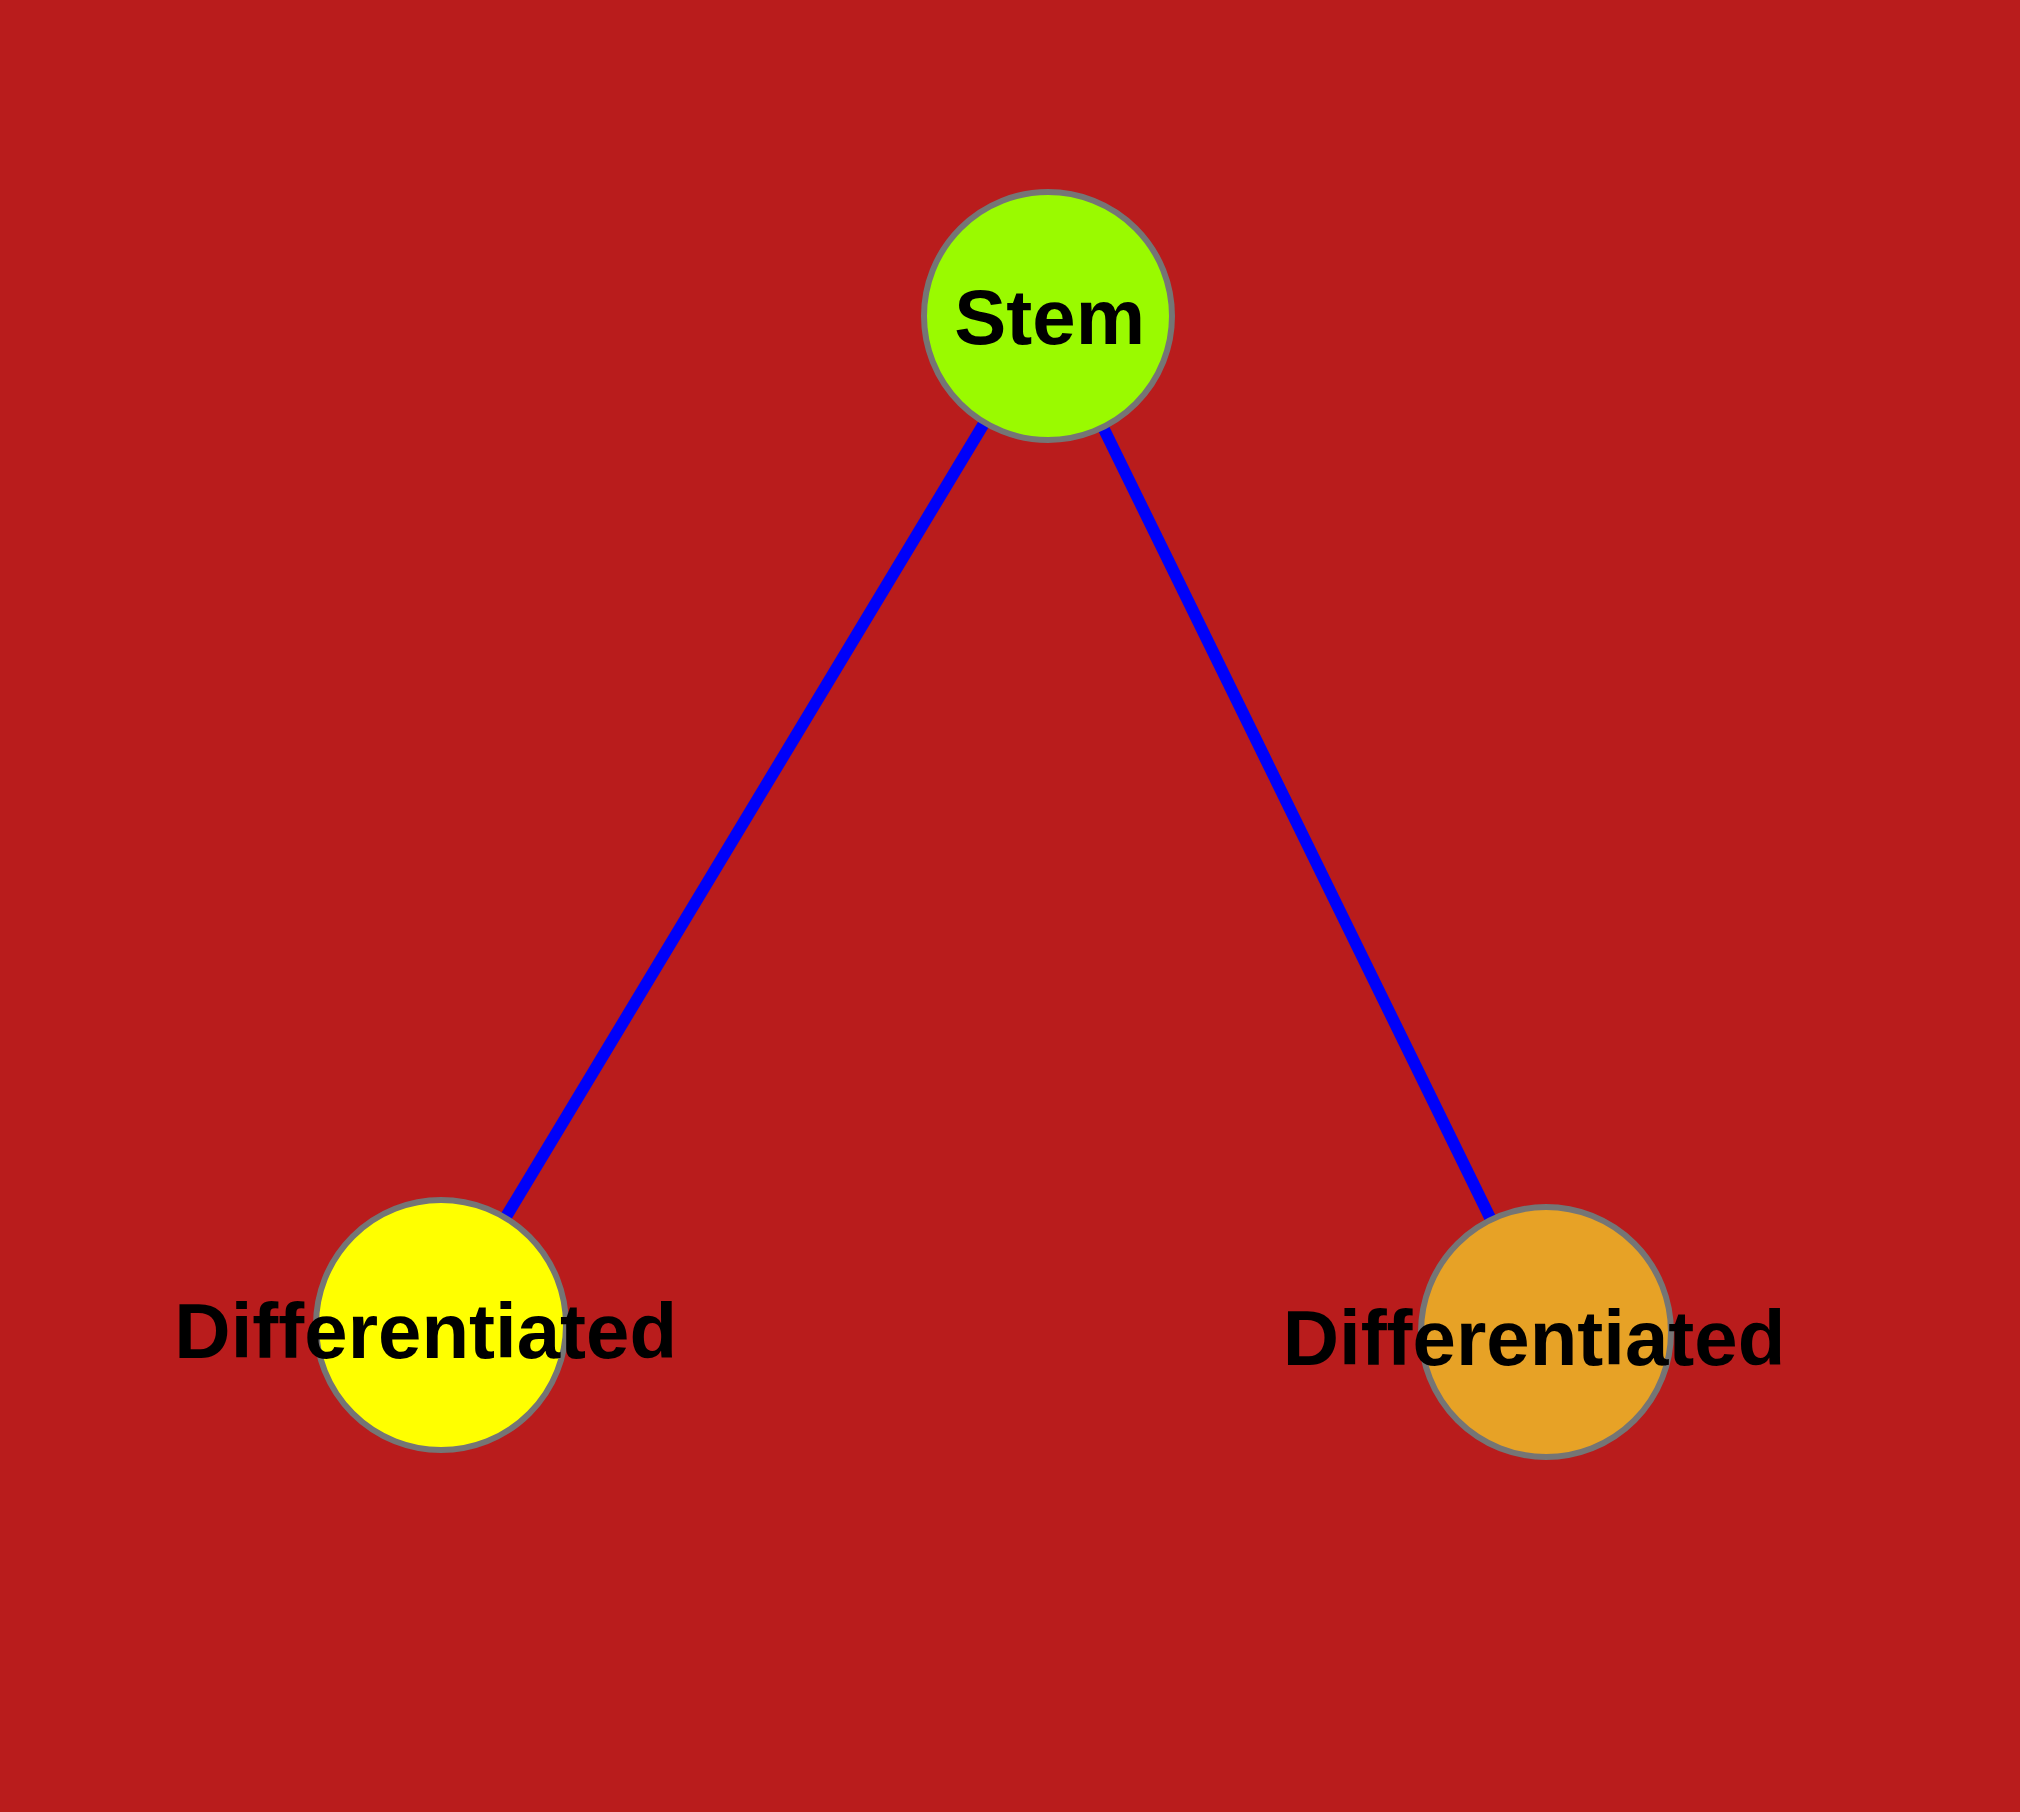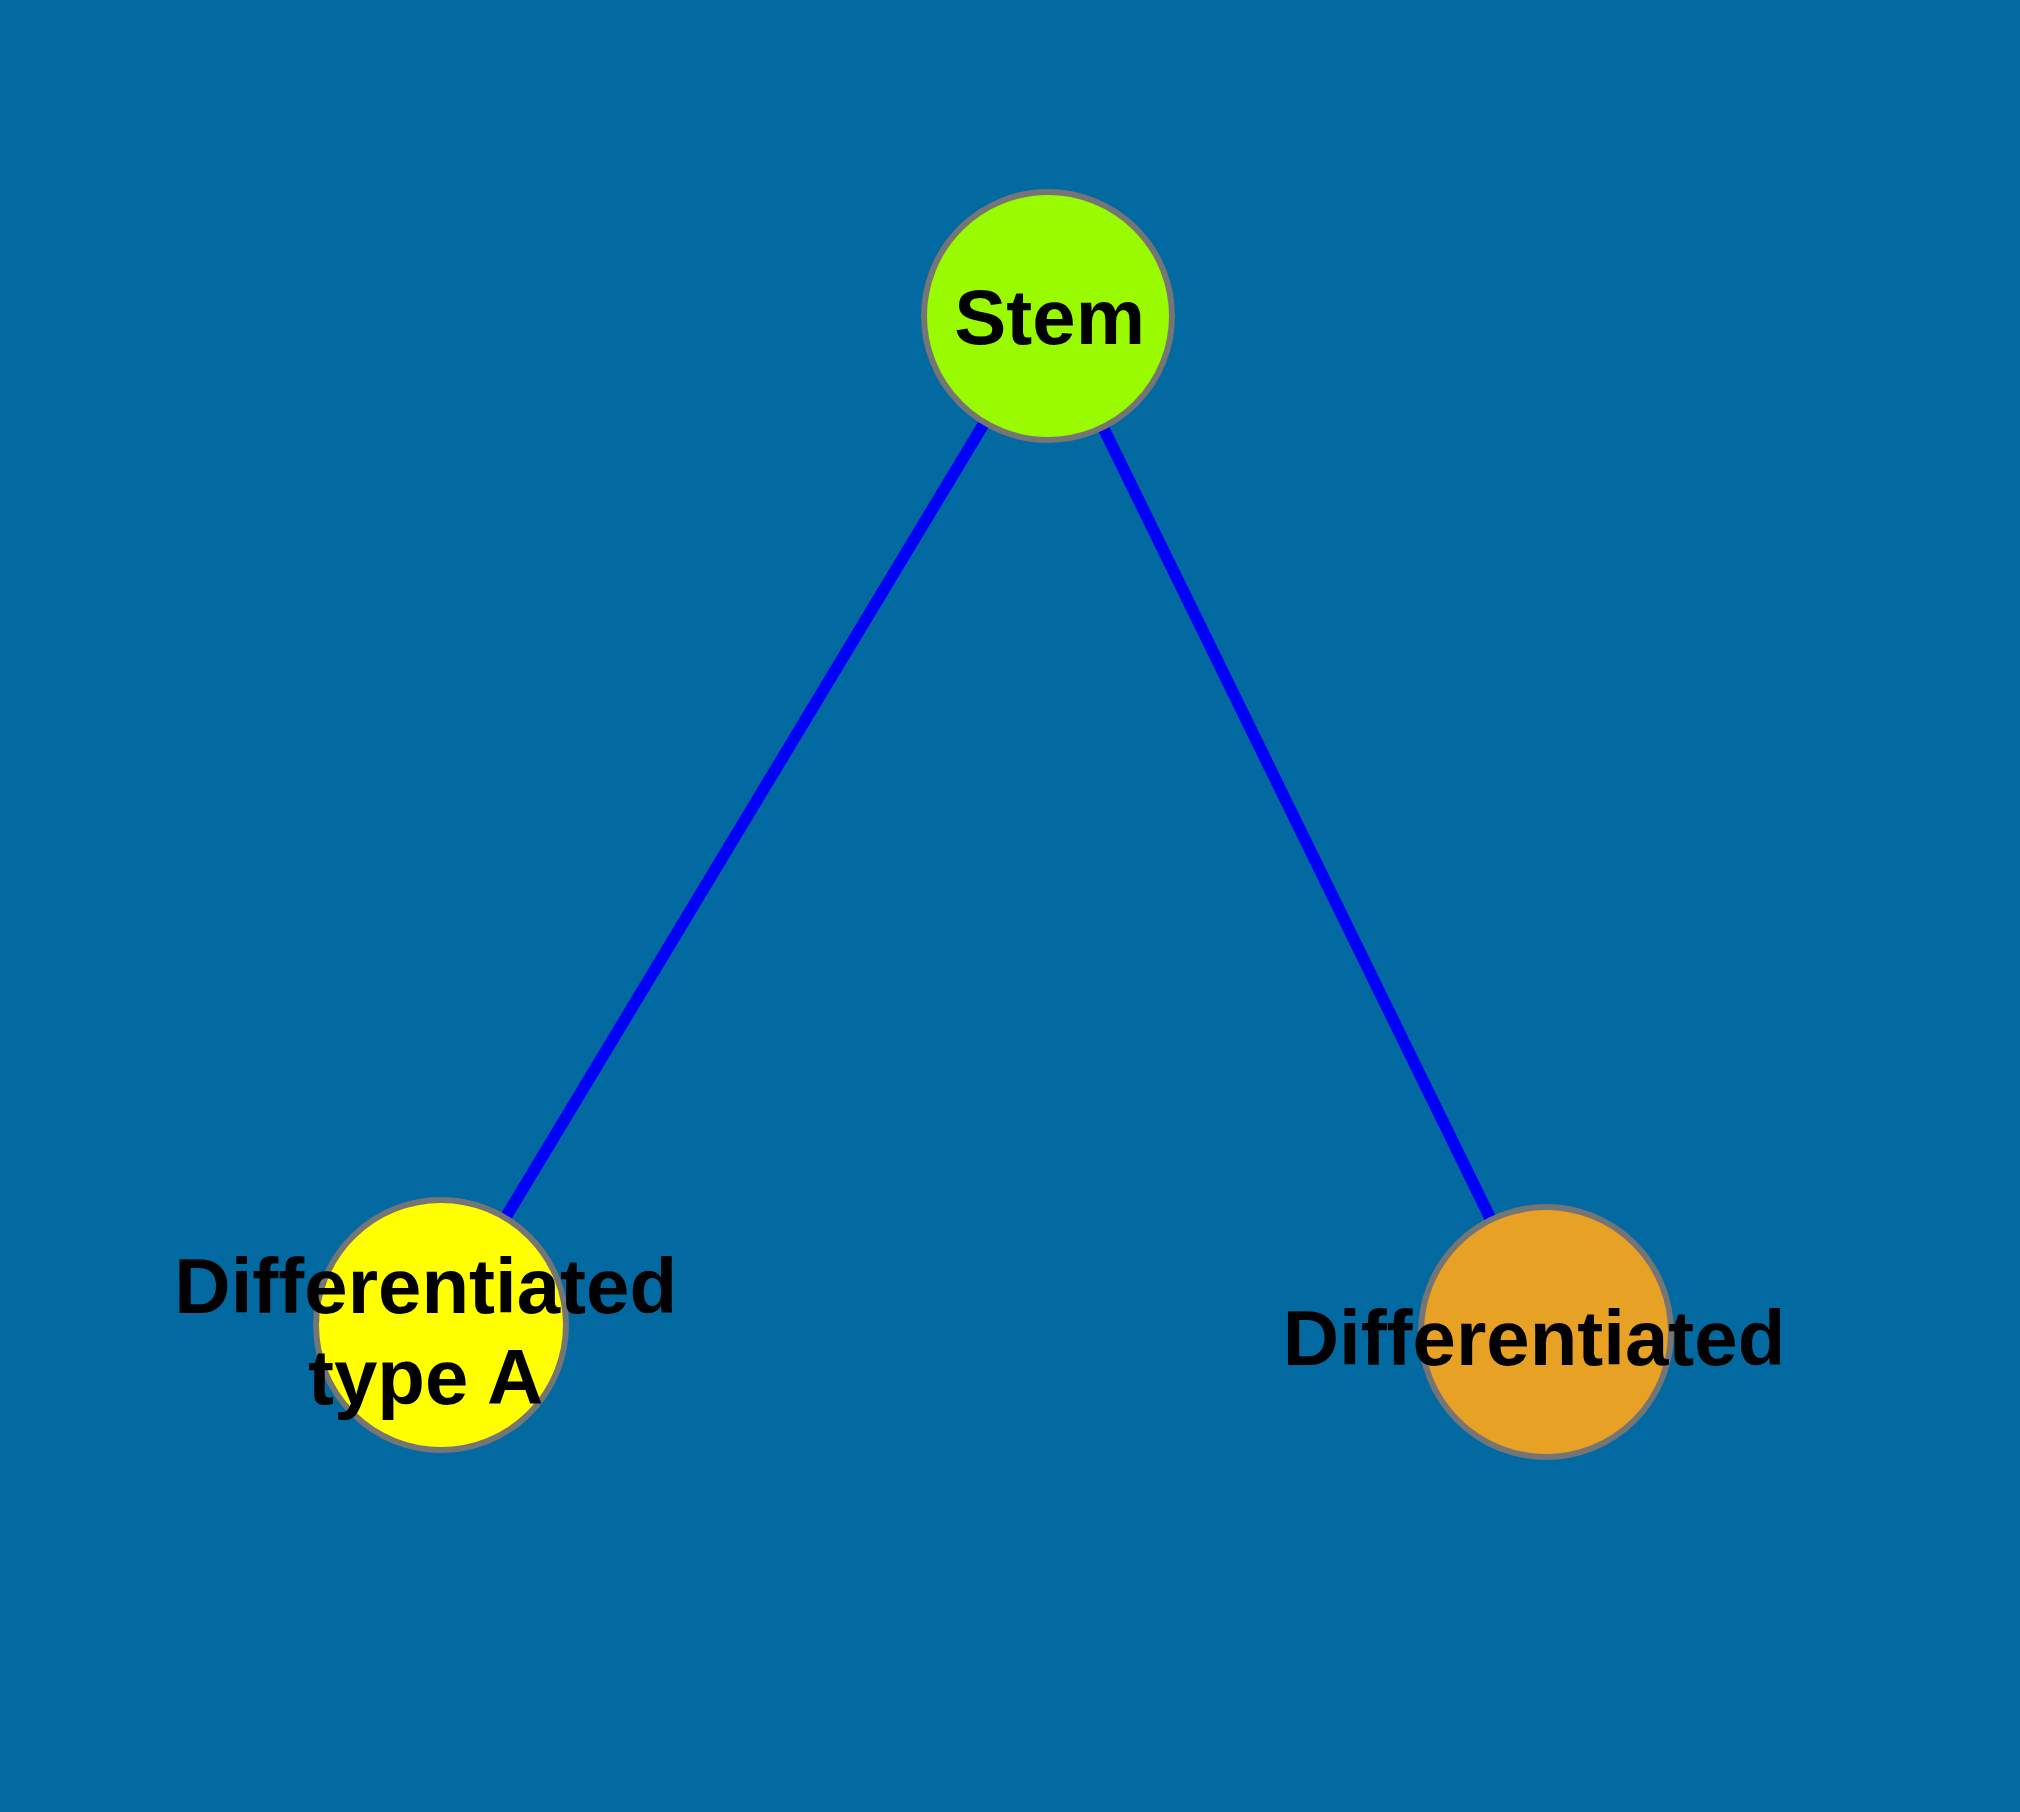--- a/index.html
+++ b/index.html
@@ -45,38 +45,37 @@
     line-height: 91px;
     letter-spacing: 0px;
   }
   .label .line {
     display: block;
   }
 </style>
 </head>
 <body>
 
-<div class="stage" style="width: 2021px; height: 1812px; background: #0369a1;">
+<div class="stage" style="width: 2021px; height: 1812px; background: #b91c1c;">
   <svg class="edges-layer" width="2021" height="1812" viewBox="0 0 2384 2138">
       <line x1="1237" y1="373" x2="520" y2="1563" stroke="#0000FA" stroke-width="14"></line>
       <line x1="1237" y1="373" x2="1824" y2="1572" stroke="#0000FA" stroke-width="14"></line>
     </svg>
 
   <div class="node" style="left: 1048px; top: 316px;">
     <div class="circle" style="height: 254px; width: 254px; background: rgb(154, 250, 0); border-color: rgb(117, 117, 117); border-width: 6.8px;"></div>
     <div class="label" style="color: rgb(0, 0, 0); transform: translate(calc(-50% + 1.7px), calc(-50% + 1.7px));">
       <span class="line">Stem</span>
     </div>
   </div>
 
   <div class="node" style="left: 441px; top: 1325px;">
     <div class="circle" style="height: 256px; width: 256px; background: rgb(255, 255, 0); border-color: rgb(117, 117, 117); border-width: 6.8px;"></div>
     <div class="label" style="color: rgb(0, 0, 0); transform: translate(calc(-50% - 15.3px), calc(-50% + 6.8px));">
       <span class="line">Differentiated</span>
-      <span class="line">type A</span>
     </div>
   </div>
 
   <div class="node" style="left: 1546px; top: 1332px;">
     <div class="circle" style="height: 256px; width: 256px; background: rgb(231, 162, 38); border-color: rgb(117, 117, 117); border-width: 6.8px;"></div>
     <div class="label" style="color: rgb(0, 0, 0); transform: translate(calc(-50% - 12px), calc(-50% + 6.8px));">
       <span class="line">Differentiated</span>
     </div>
   </div>
 </div>

